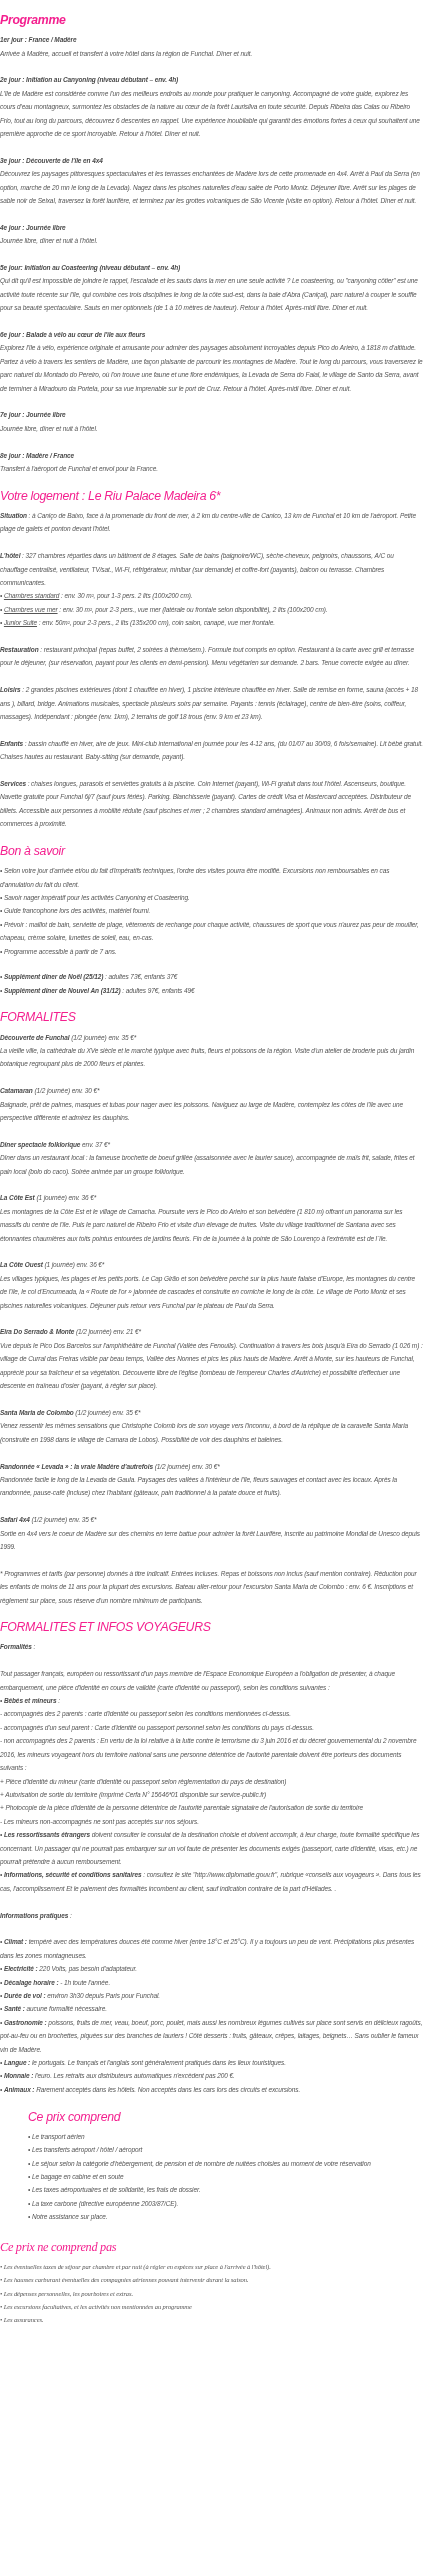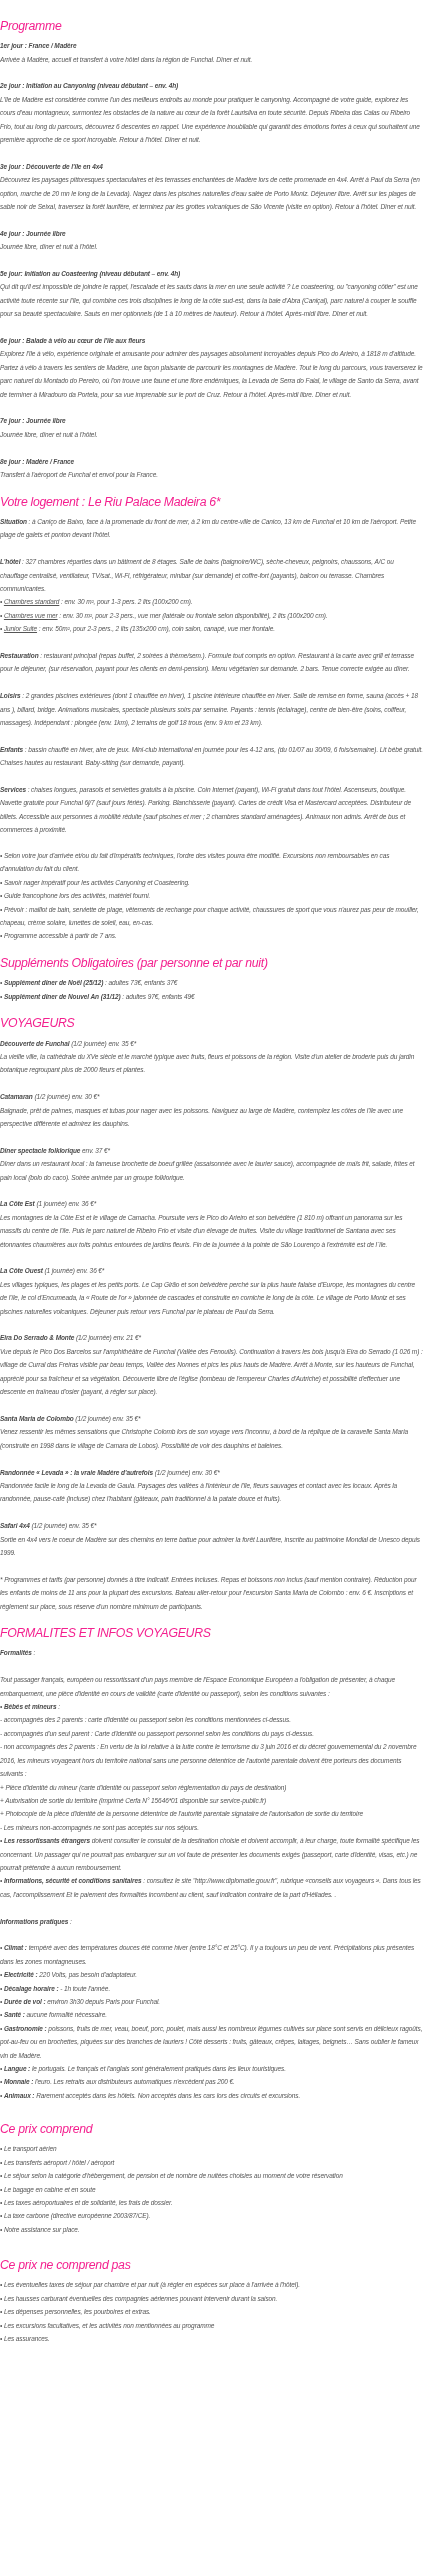--- a/index.html
+++ b/index.html
@@ -15,21 +15,21 @@
   .page { width: 423px; padding: 0 0 5.6px 0; box-sizing: border-box; }
   h2 {
     color: #f4208f;
     font-weight: normal;
     font-size: 12.3px;
     line-height: 16.7px;
     margin: 0 0 4.5px 0;
     letter-spacing: -0.3px;
   }
   .section { margin-bottom: 12.3px; }
-  .section.first h2 { margin-top: 18px; }
+  .section.first h2 { margin-top: 12px; font-weight: bold; }
   .block { margin-bottom: 13.4px; }
   .block:last-child { margin-bottom: 0; }
   .head { font-weight: bold; color: #4a4a4a; }
   p { margin: 0; }
   .lbl { font-weight: bold; color: #4a4a4a; }
   .u { text-decoration: underline; }
   .li { display: block; }
   .li::before { content: "\2022  "; }
   .gap { height: 13.4px; }
 </style>
@@ -93,35 +93,35 @@
     </div>
     <div class="block">
       <p><span class="lbl">Enfants</span><span> : bassin chauffé en hiver, aire de jeux. Mini-club international en journée pour les 4-12 ans, (du 01/07 au 30/09, 6 fois/semaine). Lit bébé gratuit. Chaises hautes au restaurant. Baby-sitting (sur demande, payant).</span></p>
     </div>
     <div class="block">
       <p><span class="lbl">Services</span><span> : chaises longues, parasols et serviettes gratuits à la piscine. Coin Internet (payant), Wi-Fi gratuit dans tout l'hôtel. Ascenseurs, boutique. Navette gratuite pour Funchal 6j/7 (sauf jours fériés). Parking. Blanchisserie (payant). Cartes de crédit Visa et Mastercard acceptées. Distributeur de billets. Accessible aux personnes à mobilité réduite (sauf piscines et mer ; 2 chambres standard aménagées). Animaux non admis. Arrêt de bus et commerces à proximité.</span></p>
     </div>
   </section>
 
   <section class="section">
+    <h2>Bon à savoir</h2>
     <span class="li">Selon votre jour d'arrivée et/ou du fait d'impératifs techniques, l'ordre des visites pourra être modifié. Excursions non remboursables en cas d'annulation du fait du client.</span>
     <span class="li">Savoir nager impératif pour les activités Canyoning et Coasteering.</span>
     <span class="li">Guide francophone lors des activités, matériel fourni.</span>
     <span class="li">Prévoir : maillot de bain, serviette de plage, vêtements de rechange pour chaque activité, chaussures de sport que vous n'aurez pas peur de mouiller, chapeau, crème solaire, lunettes de soleil, eau, en-cas.</span>
     <span class="li">Programme accessible à partir de 7 ans.</span>
   </section>
 
   <section class="section">
-    <h2>Suppléments Obligatoires (par personne et par nuit)</h2>
     <span class="li"><span class="lbl">Supplément diner de Noël (25/12)</span><span> : adultes 73€, enfants 37€</span></span>
     <span class="li"><span class="lbl">Supplément diner de Nouvel An (31/12)</span><span> : adultes 97€, enfants 49€</span></span>
   </section>
 
   <section class="section">
-    <h2>VOYAGEURS</h2>
+    <h2>FORMALITES</h2>
     <div class="block">
       <p><span class="lbl">Découverte de Funchal</span><span>  (1/2 journée) env. 35 €*</span></p>
       <p>La vieille ville, la cathédrale du XVe siècle et le marché typique avec fruits, fleurs et poissons de la région. Visite d'un atelier de broderie puis du jardin botanique regroupant plus de 2000 fleurs et plantes.</p>
     </div>
     <div class="block">
       <p><span class="lbl">Catamaran</span><span>  (1/2 journée) env. 30 €*</span></p>
       <p>Baignade, prêt de palmes, masques et tubas pour nager avec les poissons. Naviguez au large de Madère, contemplez les côtes de l'île avec une perspective différente et admirez les dauphins.</p>
     </div>
     <div class="block">
       <p><span class="lbl">Dîner spectacle folklorique</span><span> env. 37 €*</span></p>
@@ -178,32 +178,32 @@
     <span class="li"><span class="lbl">Electricité :</span><span> 220 Volts, pas besoin d'adaptateur.</span></span>
     <span class="li"><span class="lbl">Décalage horaire :</span><span> - 1h toute l'année.</span></span>
     <span class="li"><span class="lbl">Durée de vol :</span><span> environ 3h30 depuis Paris pour Funchal.</span></span>
     <span class="li"><span class="lbl">Santé :</span><span> aucune formalité nécessaire.</span></span>
     <span class="li"><span class="lbl">Gastronomie :</span><span> poissons, fruits de mer, veau, boeuf, porc, poulet, mais aussi les nombreux légumes cultivés sur place sont servis en délicieux ragoûts, pot-au-feu ou en brochettes, piquées sur des branches de lauriers ! Côté desserts : fruits, gâteaux, crêpes, laitages, beignets… Sans oublier le fameux vin de Madère.</span></span>
     <span class="li"><span class="lbl">Langue :</span><span> le portugais. Le français et l'anglais sont généralement pratiqués dans les lieux touristiques.</span></span>
     <span class="li"><span class="lbl">Monnaie :</span><span> l'euro. Les retraits aux distributeurs automatiques n'excèdent pas 200 €.</span></span>
     <span class="li"><span class="lbl">Animaux :</span><span> Rarement acceptés dans les hôtels. Non acceptés dans les cars lors des circuits et excursions.</span></span>
   </section>
 
-  <section class="section" style="margin-top:19px;">
+  <section class="section" style="margin-top:12px;padding-left:28px;">
     <h2>Ce prix comprend</h2>
     <span class="li">Le transport aérien</span>
     <span class="li">Les transferts aéroport / hôtel / aéroport</span>
     <span class="li">Le séjour selon la catégorie d'hébergement, de pension et de nombre de nuitées choisies au moment de votre réservation</span>
     <span class="li">Le bagage en cabine et en soute</span>
     <span class="li">Les taxes aéroportuaires et de solidarité, les frais de dossier.</span>
     <span class="li">La taxe carbone (directive européenne 2003/87/CE).</span>
     <span class="li">Notre assistance sur place.</span>
   </section>
 
-  <section class="section" style="margin-top:21px;">
+  <section class="section" style="margin-top:15px;font-family:Liberation Serif, serif;">
     <h2>Ce prix ne comprend pas</h2>
     <span class="li">Les éventuelles taxes de séjour par chambre et par nuit (à régler en espèces sur place à l'arrivée à l'hôtel).</span>
     <span class="li">Les hausses carburant éventuelles des compagnies aériennes pouvant intervenir durant la saison.</span>
     <span class="li">Les dépenses personnelles, les pourboires et extras.</span>
     <span class="li">Les excursions facultatives, et les activités non mentionnées au programme</span>
     <span class="li">Les assurances.</span>
   </section>
 
 </div>
 

